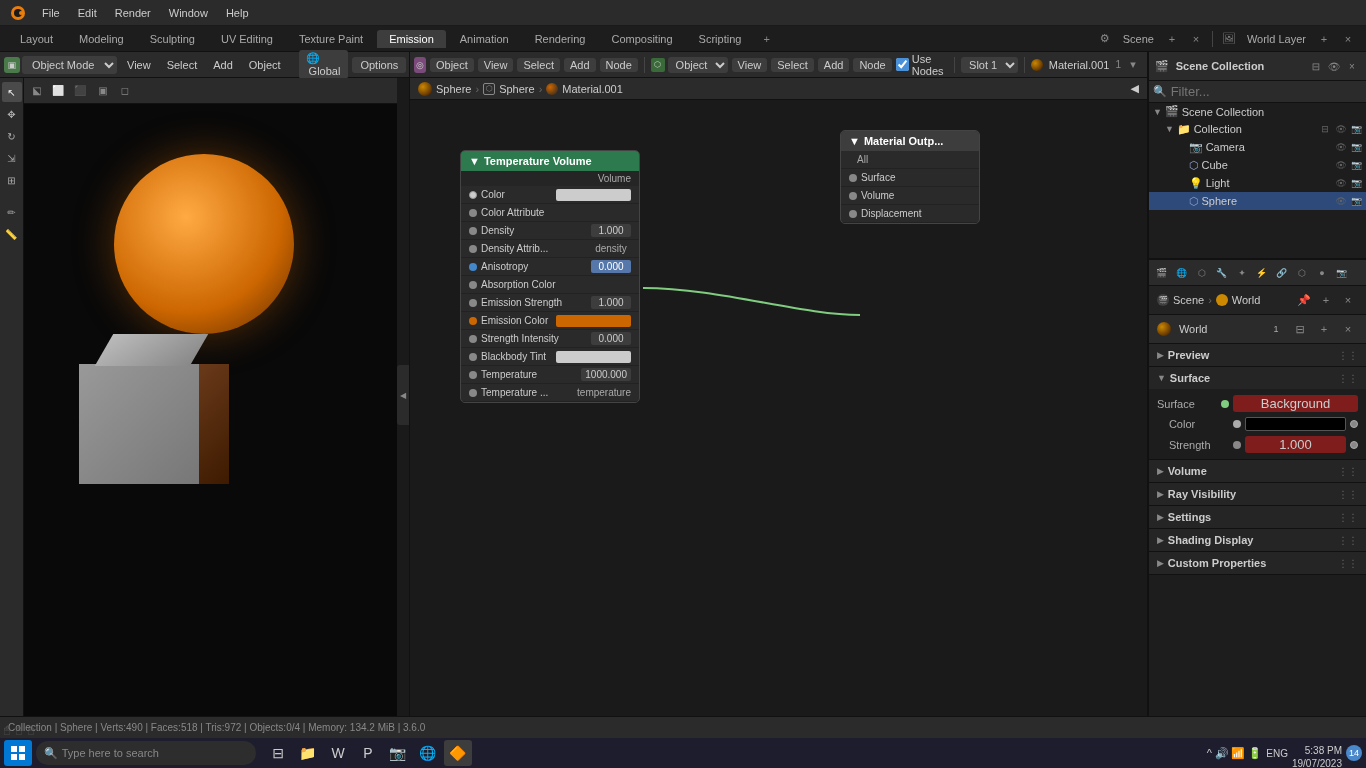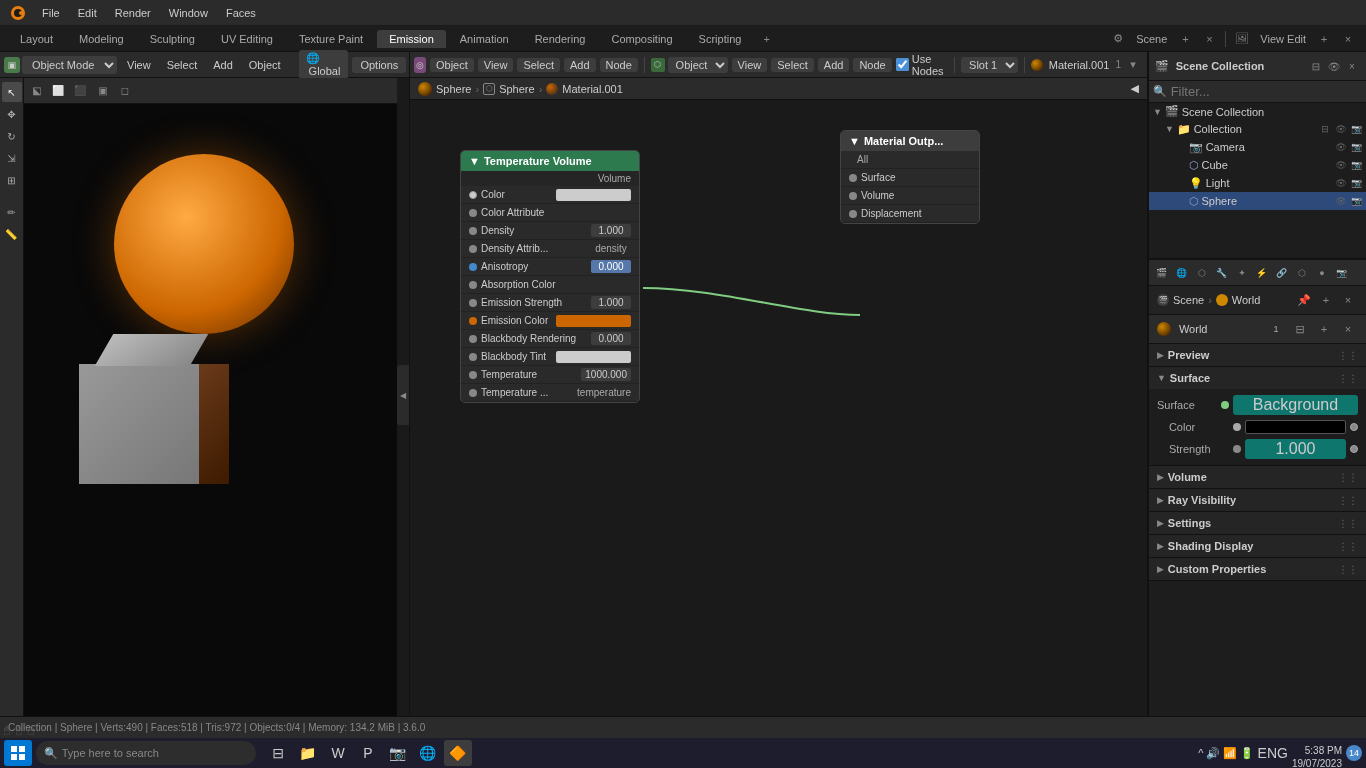--- a/index.html
+++ b/index.html
@@ -435,23 +435,23 @@
       min-height: 20px;
       gap: 4px;
     }
     .prop-row-label {
       font-size: 11px;
       color: #aaa;
       min-width: 60px;
     }
     .prop-row-value {
       flex: 1;
-      font-size: 16px;
-      color: #ccc;
-      background: #0f766e;
+      font-size: 13px;
+      color: #ccc;
+      background: #7f1d1d;
       padding: 1px 6px;
       border-radius: 3px;
       text-align: center;
     }
 
     
     .status-bar {
       height: 22px;
       background: #2b2b2b;
       display: flex;
@@ -626,21 +626,21 @@
     <svg width="16" height="16" viewBox="0 0 16 16">
       <circle cx="8" cy="8" r="7" fill="#e87d0d"></circle>
       <circle cx="8" cy="8" r="4" fill="#1a1a1a"></circle>
       <circle cx="11" cy="8" r="2" fill="#e87d0d"></circle>
     </svg>
   </div>
   <div class="menu-item">File</div>
   <div class="menu-item">Edit</div>
   <div class="menu-item">Render</div>
   <div class="menu-item">Window</div>
-  <div class="menu-item">Faces</div>
+  <div class="menu-item">Help</div>
 </div>
 
 <div class="workspace-tabs">
   <div class="workspace-tab">Layout</div>
   <div class="workspace-tab">Modeling</div>
   <div class="workspace-tab">Sculpting</div>
   <div class="workspace-tab">UV Editing</div>
   <div class="workspace-tab">Texture Paint</div>
   <div class="workspace-tab active">Emission</div>
   <div class="workspace-tab">Animation</div>
@@ -648,21 +648,21 @@
   <div class="workspace-tab">Compositing</div>
   <div class="workspace-tab">Scripting</div>
   <div class="workspace-tab-plus">+</div>
   <div class="workspace-tabs-right">
     <div class="scene-icon">⚙</div>
     <span style="font-size:11px;color:#aaa;padding:0 4px;">Scene</span>
     <div class="scene-icon">+</div>
     <div class="scene-icon">×</div>
     <div class="separator"></div>
     <div class="scene-icon">🖼</div>
-    <span style="font-size:11px;color:#aaa;padding:0 4px;">View Edit</span>
+    <span style="font-size:11px;color:#aaa;padding:0 4px;">World Layer</span>
     <div class="scene-icon">+</div>
     <div class="scene-icon">×</div>
   </div>
 </div>
 
 <div style="display:flex; height: calc(768px - 52px - 30px); position:relative;">
 
   <div class="left-panel">
 
     <div class="viewport-toolbar">
@@ -824,21 +824,21 @@
         </div>
 
         <div class="node-row">
           <div class="node-socket orange"></div>
           <span class="node-label">Emission Color</span>
           <div style="flex:1;height:12px;background:#cc6600;border-radius:2px;"></div>
         </div>
 
         <div class="node-row">
           <div class="node-socket value"></div>
-          <span class="node-label">Blackbody Rendering</span>
+          <span class="node-label">Strength Intensity</span>
           <div class="node-value">0.000</div>
         </div>
 
         <div class="node-row">
           <div class="node-socket value"></div>
           <span class="node-label">Blackbody Tint</span>
           <div style="flex:1;height:12px;background:#cccccc;border-radius:2px;"></div>
         </div>
 
         <div class="node-row">
@@ -1112,20 +1112,20 @@
     <div class="taskbar-app">⊟</div>
     <div class="taskbar-app">📁</div>
     <div class="taskbar-app">W</div>
     <div class="taskbar-app">P</div>
     <div class="taskbar-app">📷</div>
     <div class="taskbar-app">🌐</div>
     <div class="taskbar-app" style="background:#3d3d3d;">🔶</div>
   </div>
   <div class="taskbar-right">
     <div style="font-size:11px;color:#ccc;">^ 🔊 📶 🔋</div>
-    <span style="font-size:14px;color:#ccc;">ENG</span>
+    <span style="font-size:10px;color:#ccc;">ENG</span>
     <div class="taskbar-time">
       <div>5:38 PM</div>
       <div>19/07/2023</div>
     </div>
     <div style="width:16px;height:16px;background:#4a88cc;border-radius:50%;display:flex;align-items:center;justify-content:center;font-size:9px;color:#fff;">14</div>
   </div>
 </div>
 
 </body></html>

